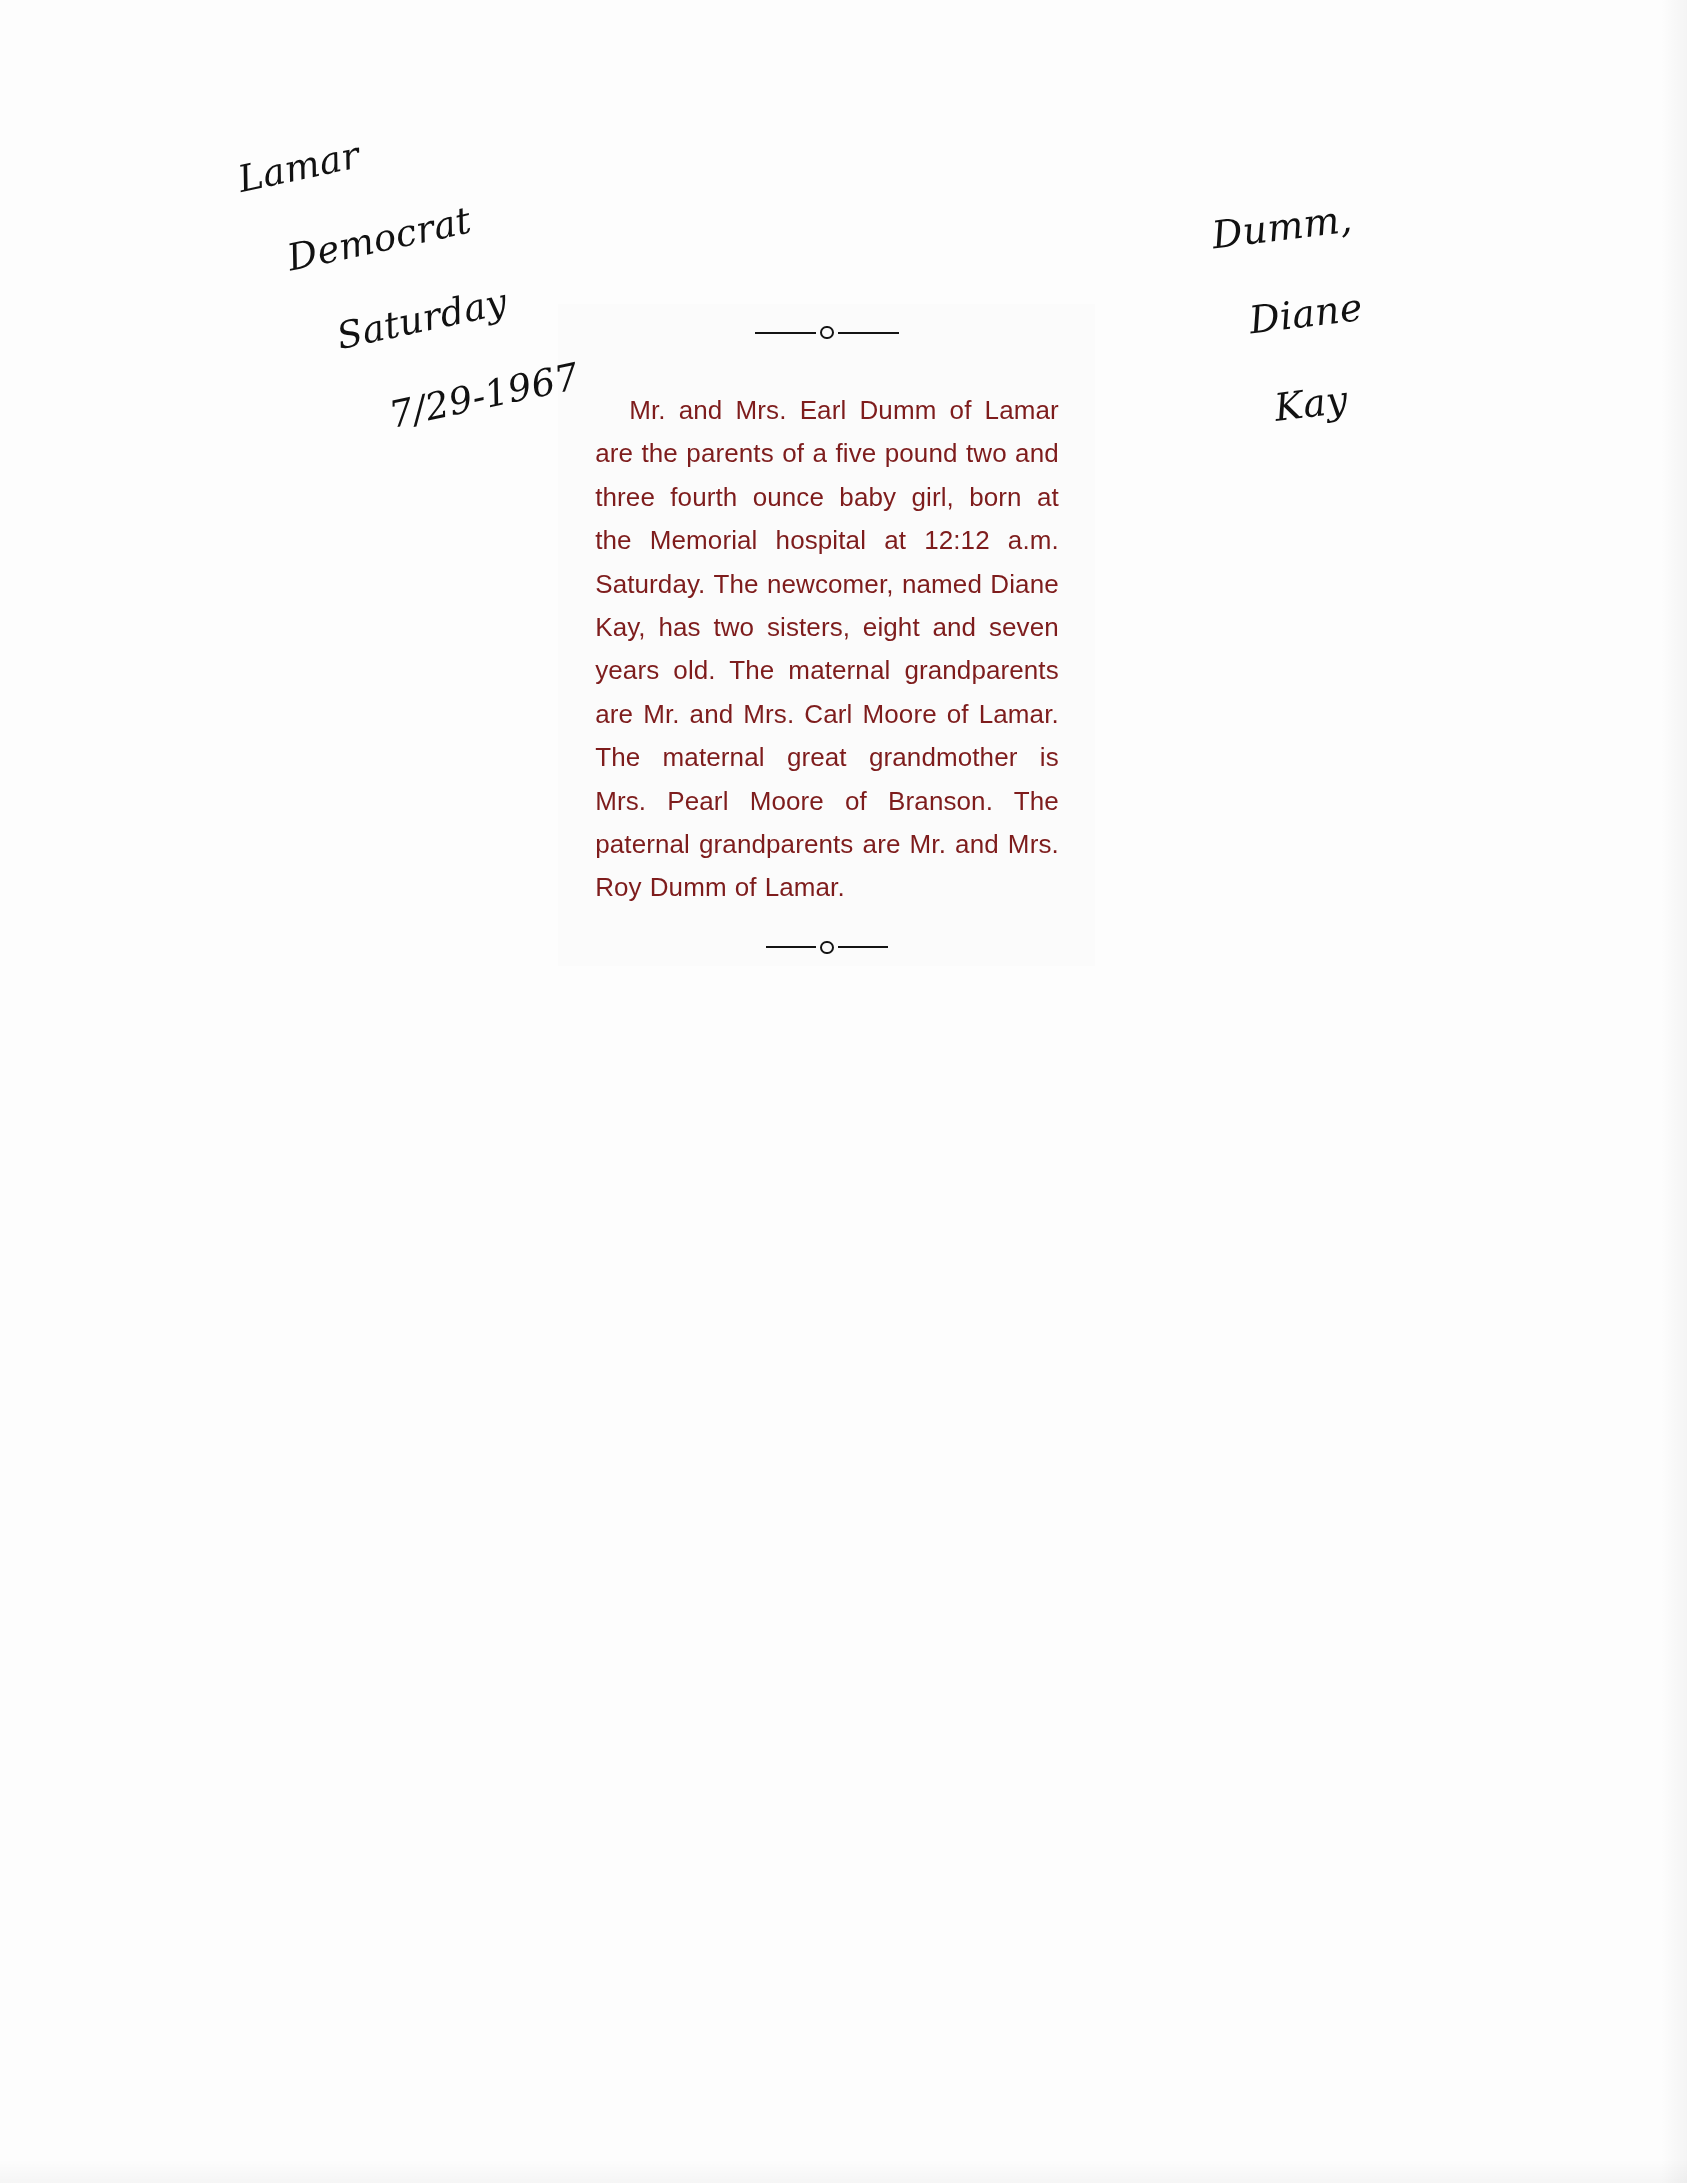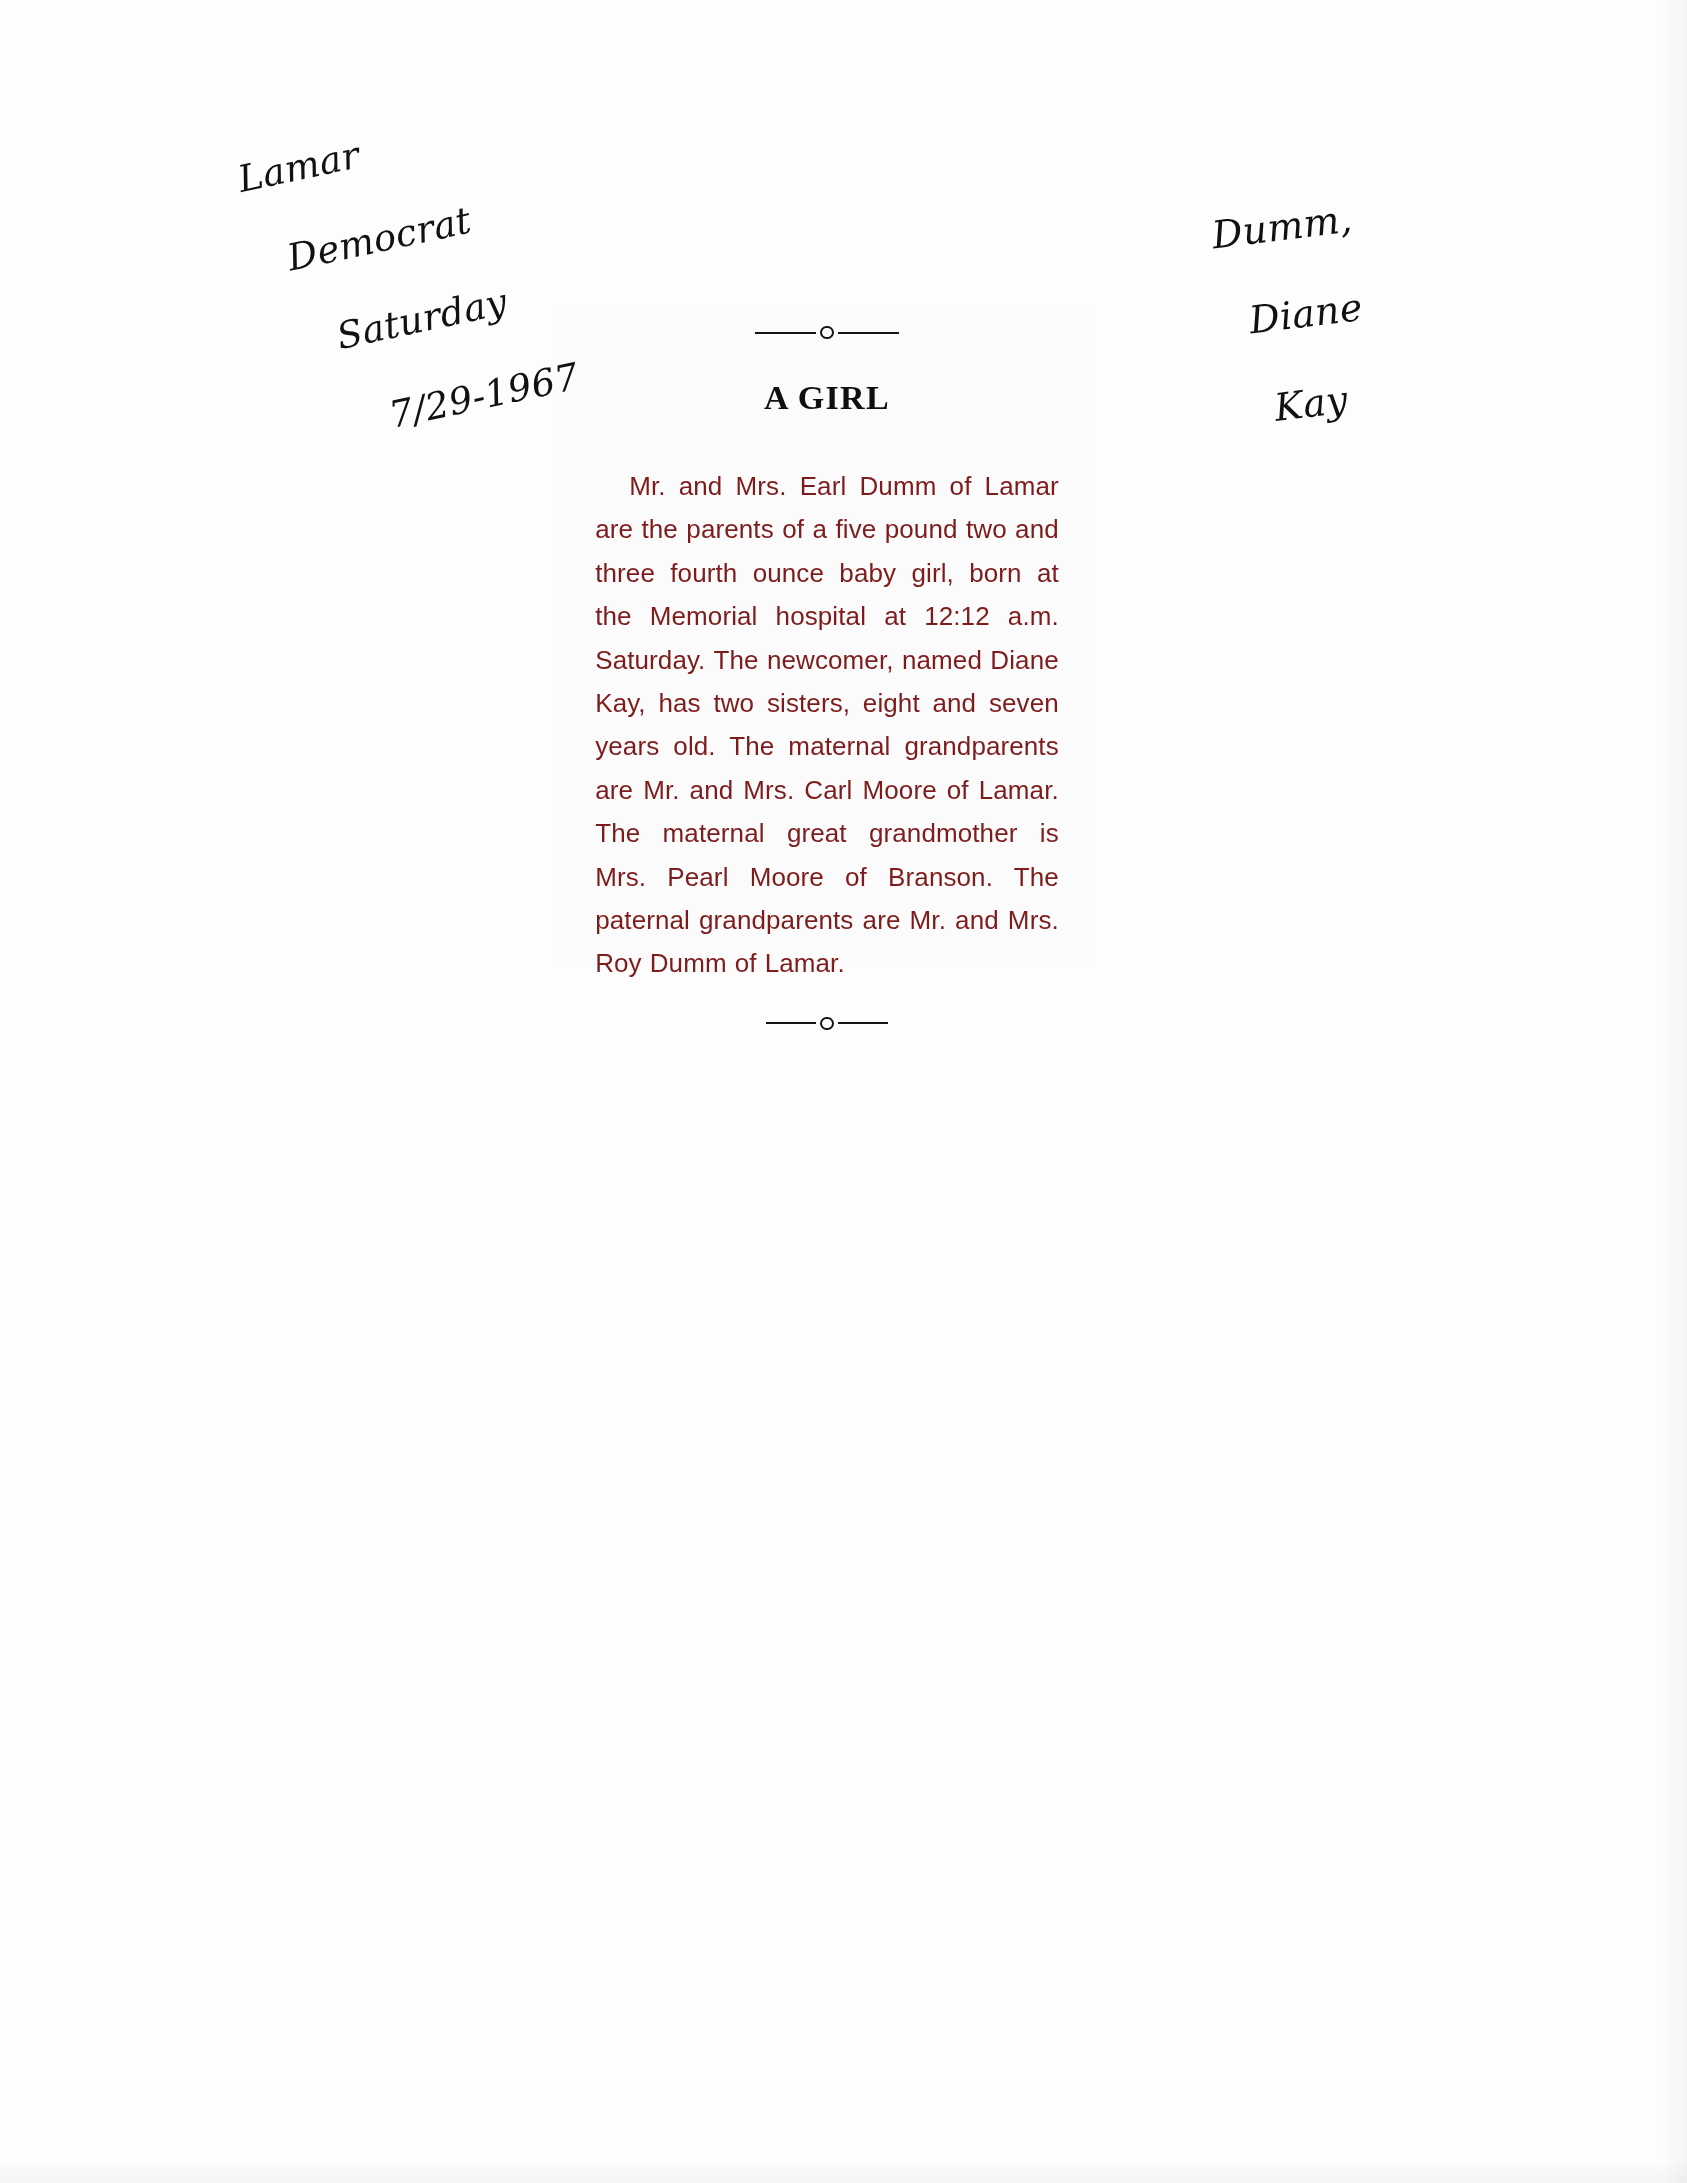--- a/index.html
+++ b/index.html
@@ -163,21 +163,20 @@
   </div>
 
   <div id="clipping">
 
     <div class="rule-ornament">
       <span class="bar"></span>
       <span class="dot"></span>
       <span class="bar"></span>
     </div>
 
-    <h1 id="clip-headline">A GIRL</h1>
 
     <p id="clip-body">Mr. and Mrs. Earl Dumm of Lamar are the parents of a five pound two and three fourth ounce baby girl, born at the Memorial hospital at 12:12 a.m. Saturday. The newcomer, named Diane Kay, has two sisters, eight and seven years old. The maternal grandparents are Mr. and Mrs. Carl Moore of Lamar. The maternal great grandmother is Mrs. Pearl Moore of Branson. The paternal grandparents are Mr. and Mrs. Roy Dumm of Lamar.</p>
 
     <div class="rule-ornament" id="clip-bottom-rule">
       <span class="bar short"></span>
       <span class="dot"></span>
       <span class="bar short"></span>
     </div>
 
   </div>

